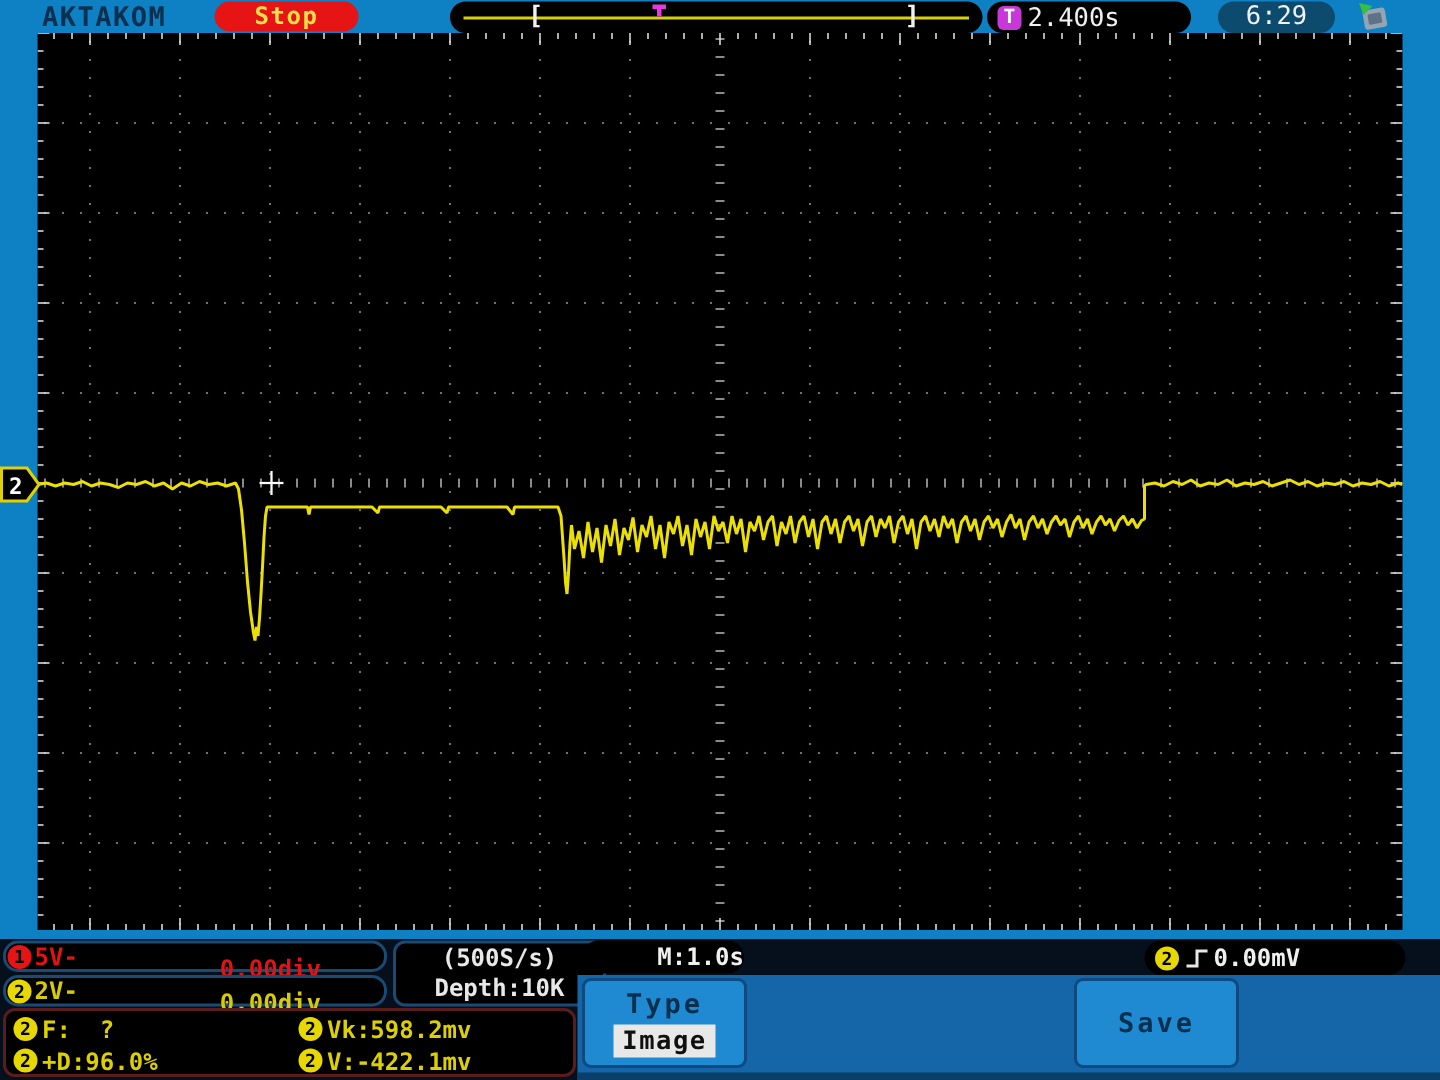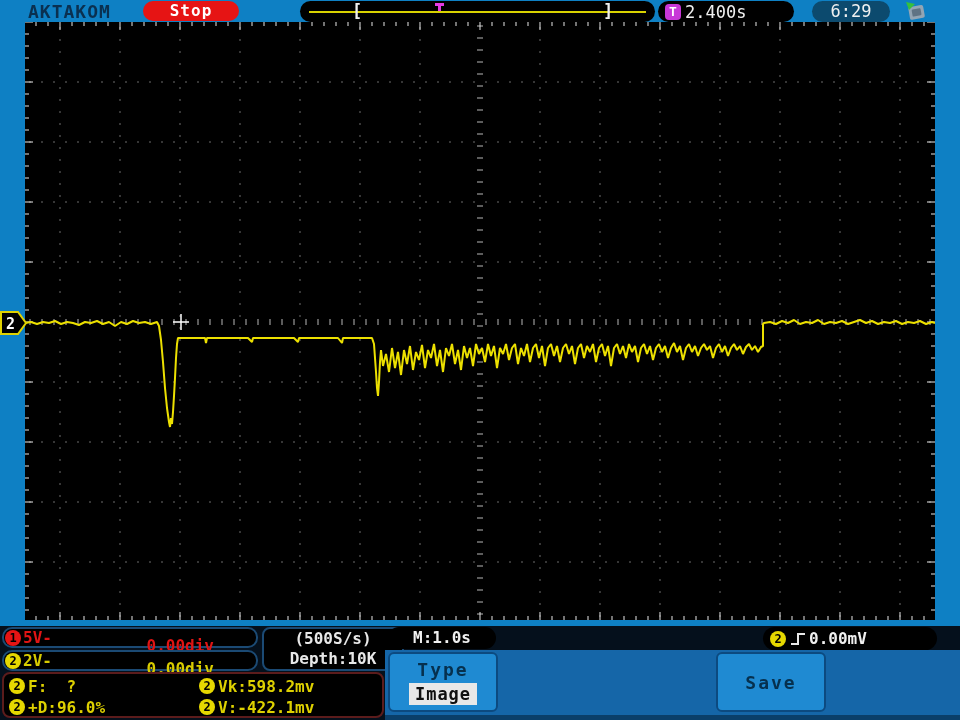--- a/index.html
+++ b/index.html
@@ -2,21 +2,21 @@
 <html><head>
 <meta charset="utf-8">
 <style>
   html,body{margin:0;padding:0;background:#222;}
   .page{position:relative;width:960px;height:720px;background:#0e80c4;overflow:hidden;
         font-family:"DejaVu Sans Mono","Liberation Mono",monospace;}
   
   .topbar{position:absolute;left:0;top:0;width:935px;height:22px;}
   .brand{position:absolute;left:28px;top:1px;font-size:18px;font-weight:bold;color:#0a3050;letter-spacing:1px;}
   .stop-pill{position:absolute;left:143px;top:1px;width:96px;height:20px;border-radius:11px;background:#e61414;
-             color:#ffffff;font-weight:bold;font-size:16px;text-align:center;line-height:20px;letter-spacing:1px;}
+             color:#fde047;font-weight:bold;font-size:16px;text-align:center;line-height:20px;letter-spacing:1px;}
   .posbar{position:absolute;left:300px;top:1px;width:355px;height:21px;border-radius:11px;background:#000;}
   .posline{position:absolute;left:9px;right:9px;top:10px;height:2px;background:#d8d200;}
   .bracket{position:absolute;top:0;color:#f0f0f0;font-size:17px;line-height:21px;font-weight:bold;}
   .bl{left:52px;} .br{left:303px;}
   .tmark{position:absolute;left:135px;top:2px;width:9px;height:8px;}
   .tmark::before{content:"";position:absolute;left:0;top:0;width:9px;height:3px;background:#e43ae4;}
   .tmark::after{content:"";position:absolute;left:3px;top:3px;width:3px;height:5px;background:#e43ae4;}
   .trigtime-pill{position:absolute;left:658px;top:1px;width:136px;height:21px;border-radius:11px;background:#000;
                  display:flex;align-items:center;color:#f0f0f0;font-size:17px;}
   .tsq{display:inline-block;width:16px;height:16px;margin:0 4px 0 7px;border-radius:4px;background:#c837d8;
@@ -36,21 +36,21 @@
   .chpill2{left:2px;top:24px;width:256px;height:21px;color:#d8cc00;}
   .cnum{display:inline-block;width:16px;height:16px;border-radius:50%;color:#000;font-size:12px;font-weight:bold;
         text-align:center;line-height:16px;flex:0 0 auto;}
   .cred{background:#e61414;} .cyel{background:#e6d800;}
   .chpill1 .cnum,.chpill2 .cnum{margin-left:1px;margin-right:2px;}
   .offset{margin-left:auto;margin-right:42px;margin-top:16px;}
   .ratepanel{left:262px;top:1px;width:142px;height:44px;background:#000;border:2px solid #1b4a74;border-radius:8px;
              box-sizing:border-box;position:absolute;color:#e8e8e8;font-size:16px;font-weight:bold;text-align:center;}
   .ratepanel div{line-height:20px;}
   .mpill{left:388px;top:1px;width:108px;height:22px;border-radius:11px;background:#000;position:absolute;
-         color:#f0f0f0;font-size:16px;font-weight:bold;text-align:center;line-height:22px;}
+         color:#f0f0f0;font-size:16px;font-weight:bold;text-align:right;line-height:22px;}
   .trigpill{left:763px;top:1px;width:174px;height:23px;border-radius:12px;background:#000;position:absolute;
             display:flex;align-items:center;color:#f0f0f0;font-size:16px;font-weight:bold;}
   .trigpill .cnum{margin-left:7px;margin-right:3px;}
   .measpanel{position:absolute;left:2px;top:46px;width:382px;height:46px;background:#000;border:2px solid #5c1c1c;
              border-radius:8px;box-sizing:border-box;}
   .mrow{position:absolute;height:20px;display:flex;align-items:center;color:#ddd000;font-size:16px;font-weight:bold;}
   .mrow .cnum{margin-right:3px;}
   .mtext{white-space:pre;}
   .m00{left:5px;top:2px;} .m01{left:195px;top:2px;} .m10{left:5px;top:23px;} .m11{left:195px;top:23px;}
   .menuband{position:absolute;left:385px;top:24px;width:575px;height:70px;background:#1566a8;

